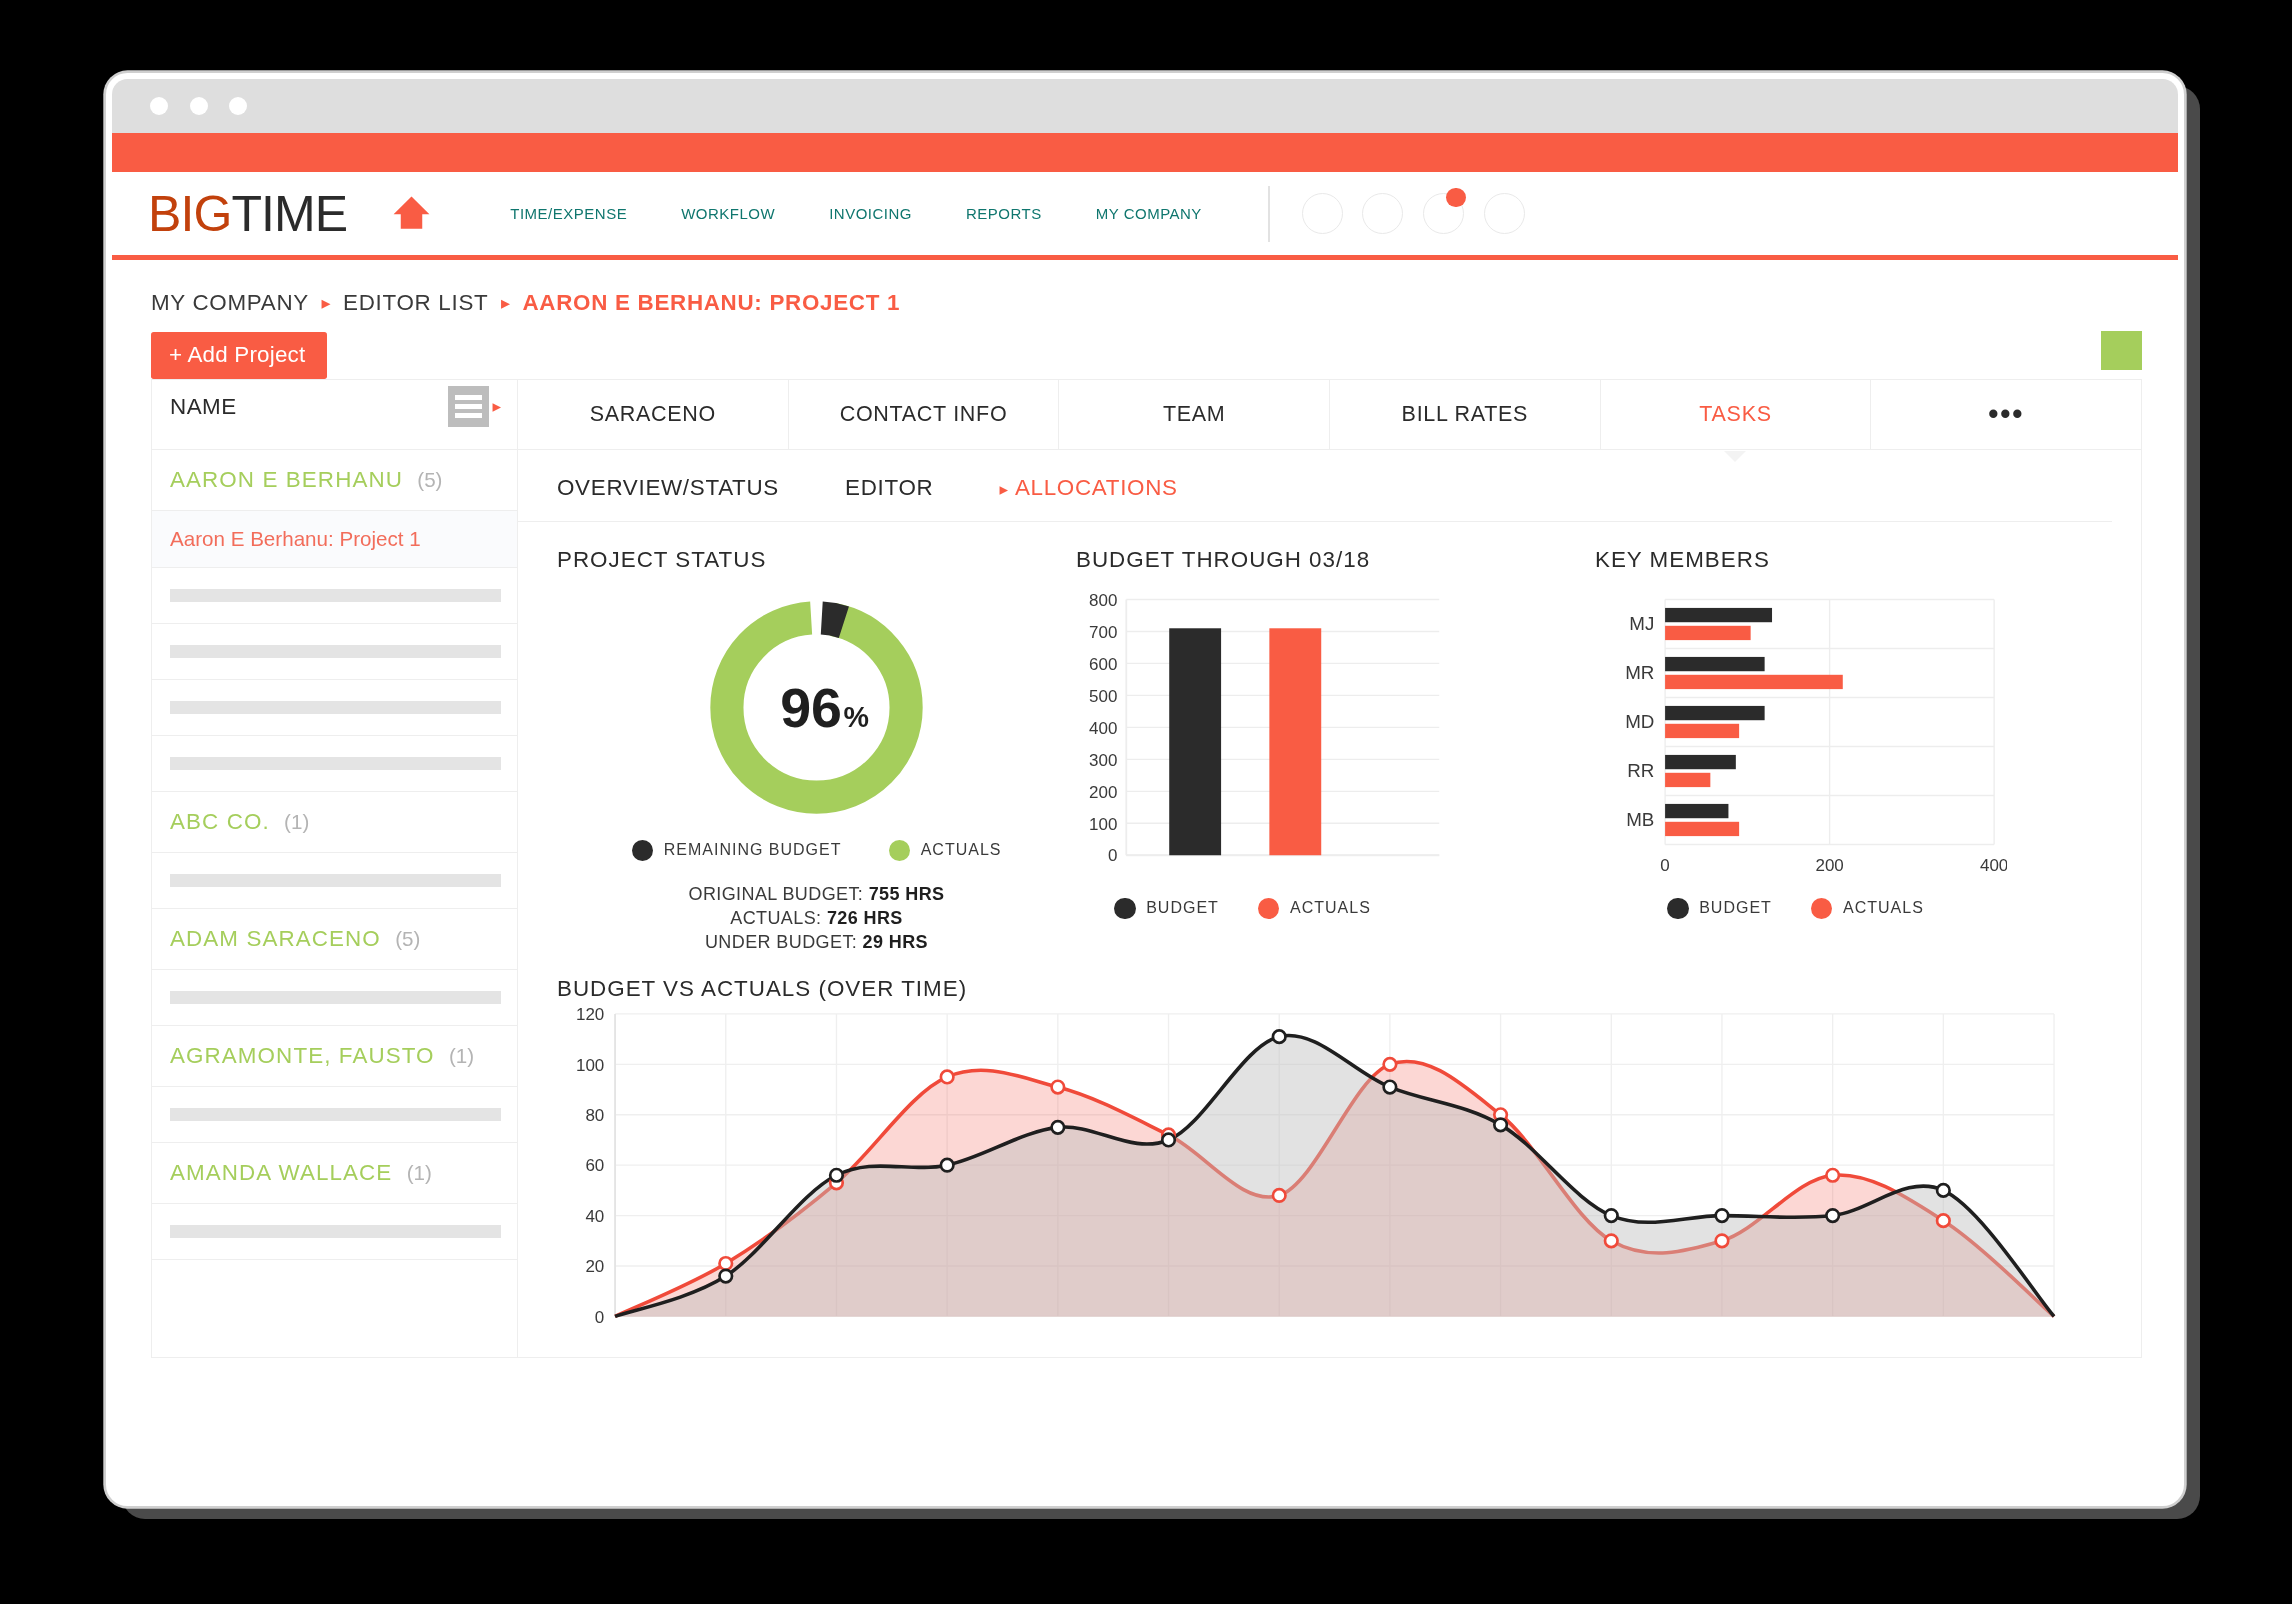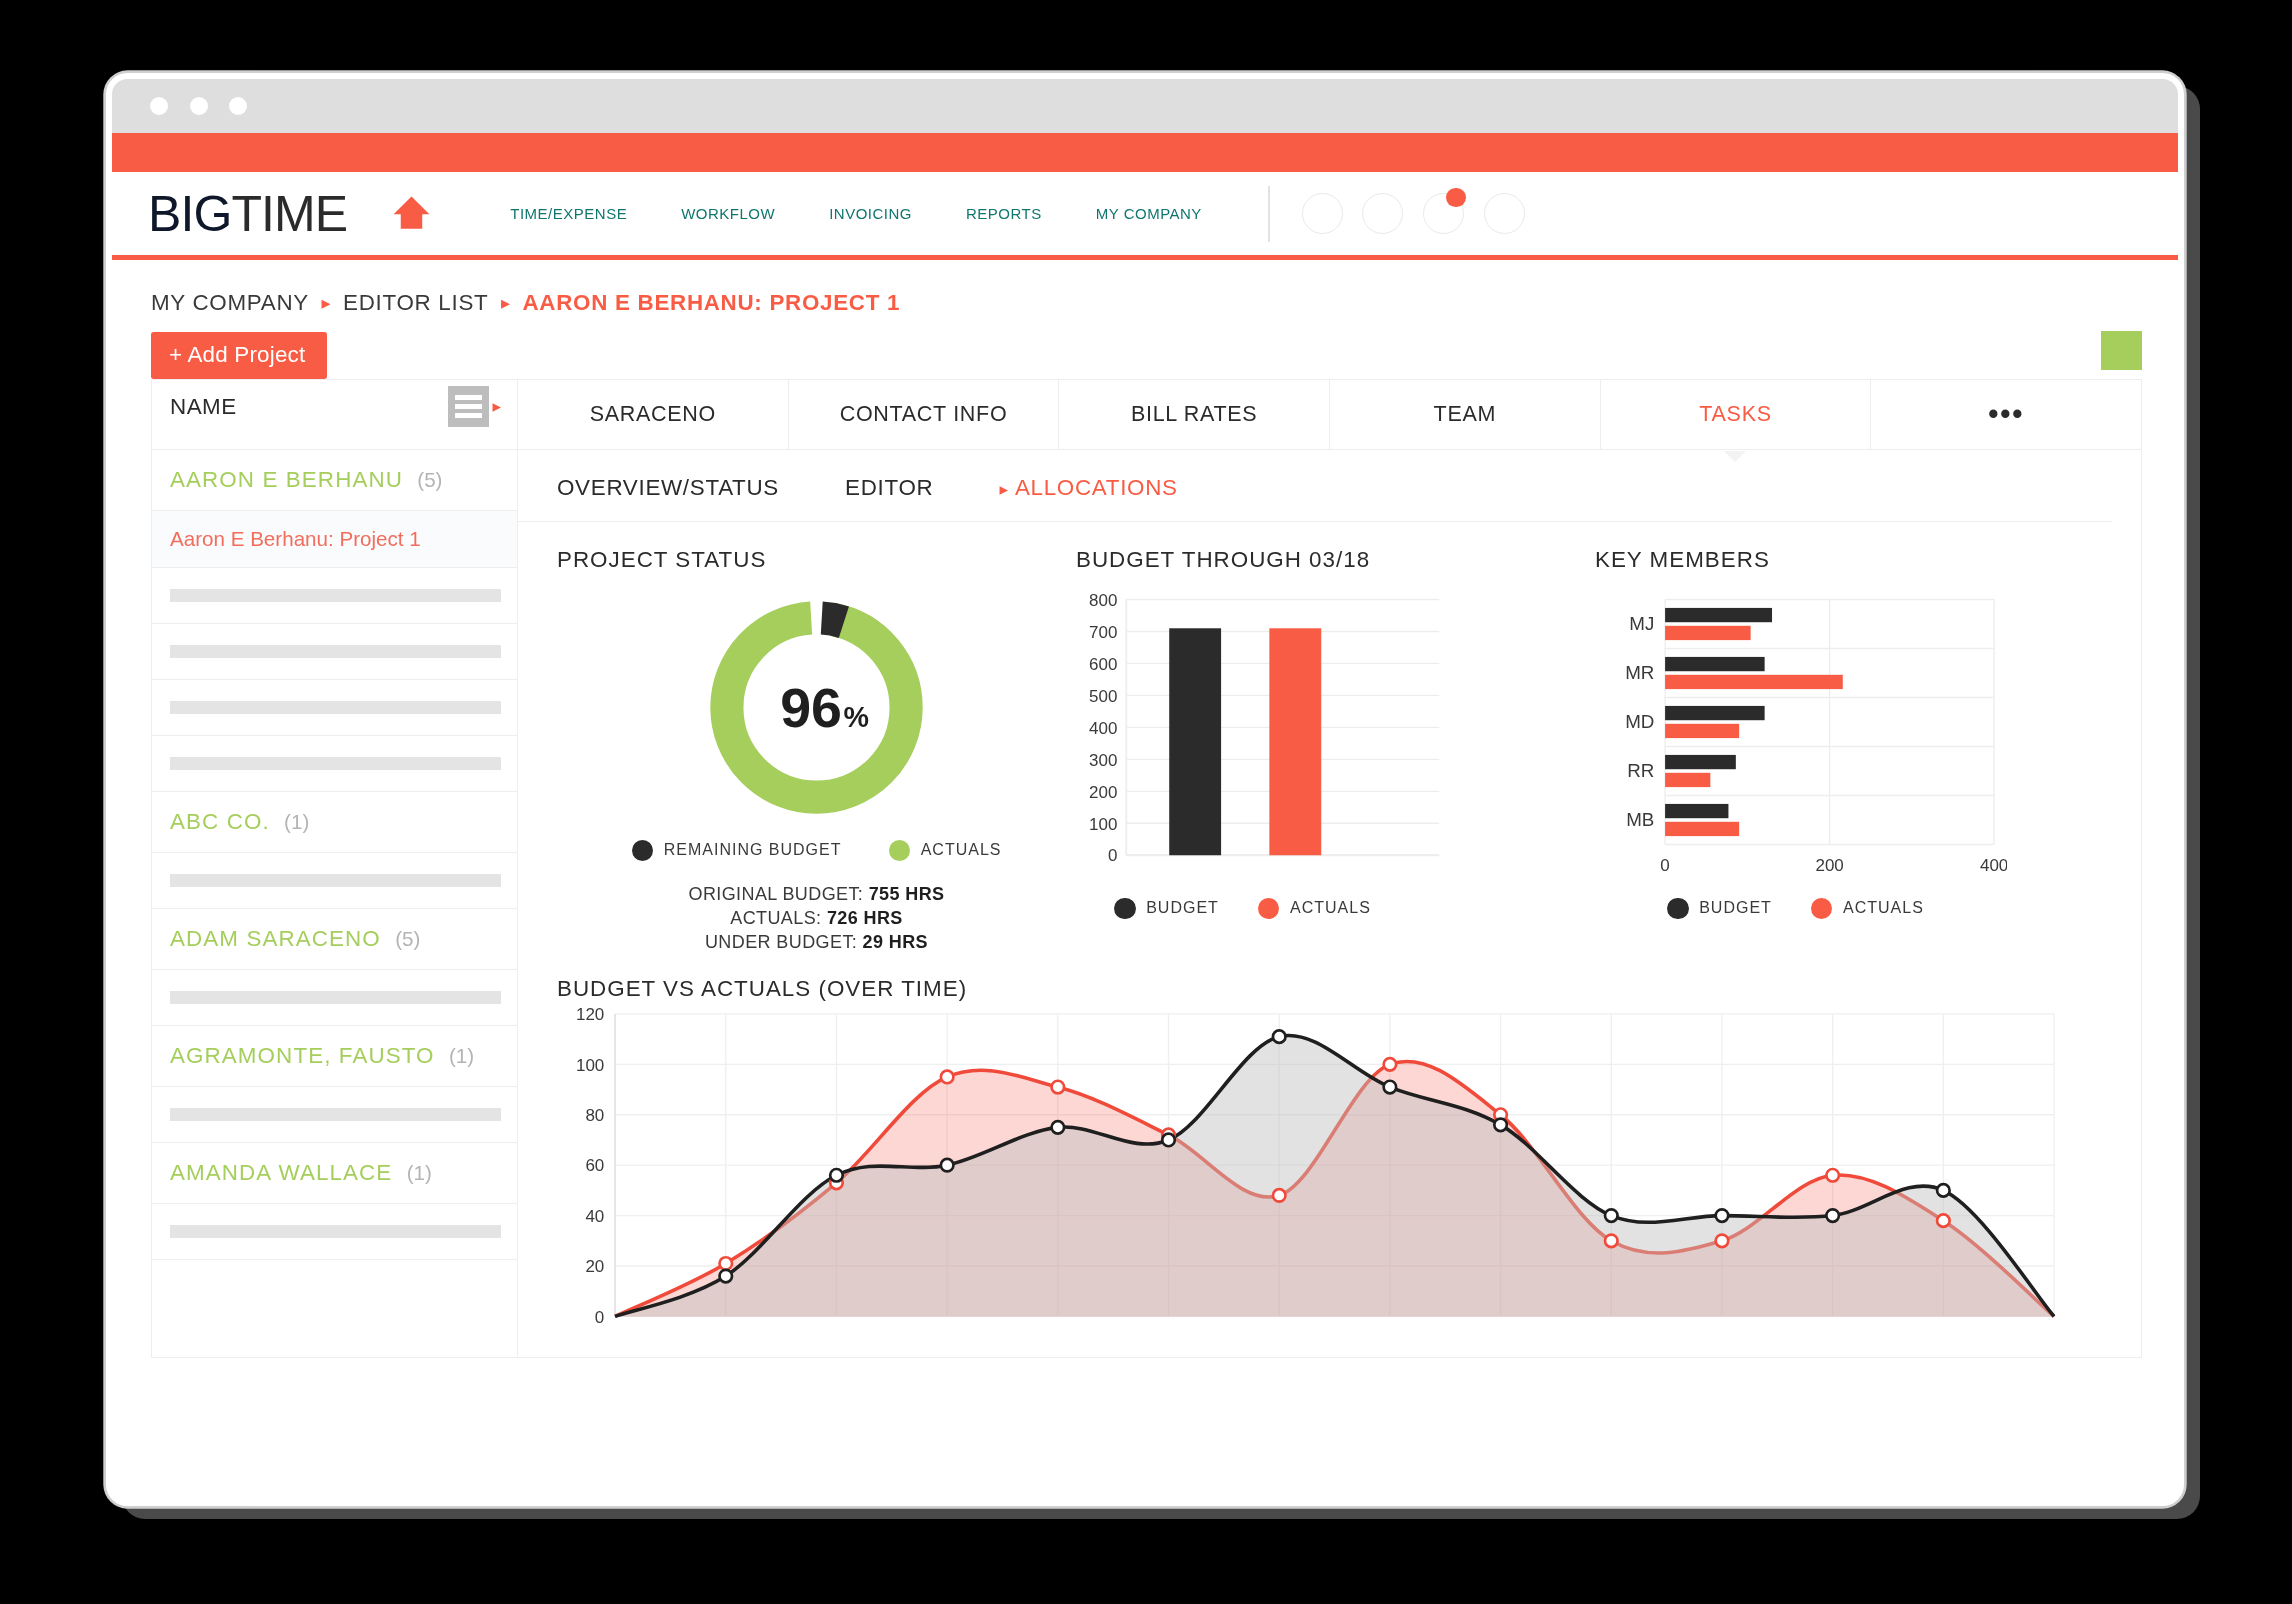--- a/index.html
+++ b/index.html
@@ -35,21 +35,21 @@
   
   #redstrip { height: 39px; background: #f95c44; }
   
   #header {
     height: 88px; background: #ffffff;
     border-bottom: 5.4px solid #f95c44;
     display: flex; align-items: center;
     padding: 0 30px 0 36px;
   }
   #logo { font-size: 50px; letter-spacing: -0.9px; white-space: nowrap; font-weight: 400; }
-  #logo .big { color: #0f172a; }
+  #logo .big { color: #c2410c; }
   #logo .time { color: #2b2b2b; }
   #home-icon { margin-left: 43px; margin-right: 9px; flex: 0 0 auto; }
   #navlinks { display: flex; align-items: center; margin-left: 41px; gap: 0; }
   .navlink {
     font-size: 15px; color: #0f766e; letter-spacing: 0.5px;
     padding: 0 27px; white-space: nowrap; cursor: pointer;
   }
   #nav-divider { width: 1.8px; height: 56px; background: #e2e2e2; margin: 0 32px 0 39px; }
   #avatars { display: flex; align-items: center; gap: 19.7px; position: relative; }
   .avatar {
@@ -284,22 +284,22 @@
           <i></i>
         </div>
       <div class="blank"></div>
     </div>
 
     <div id="content">
 
       <div id="tabs">
         <div class="tab">SARACENO</div>
         <div class="tab">CONTACT INFO</div>
+        <div class="tab">TEAM</div>
         <div class="tab">BILL RATES</div>
-        <div class="tab">TEAM</div>
         <div class="tab active">TASKS</div>
         <div class="tab" id="dots">•••</div>
       </div>
 
       <div id="subtabs">
         <span class="subtab">OVERVIEW/STATUS</span>
         <span class="subtab">EDITOR</span>
         <span class="subtab active"><span class="car">▸</span><span>ALLOCATIONS</span></span>
       </div>
 

